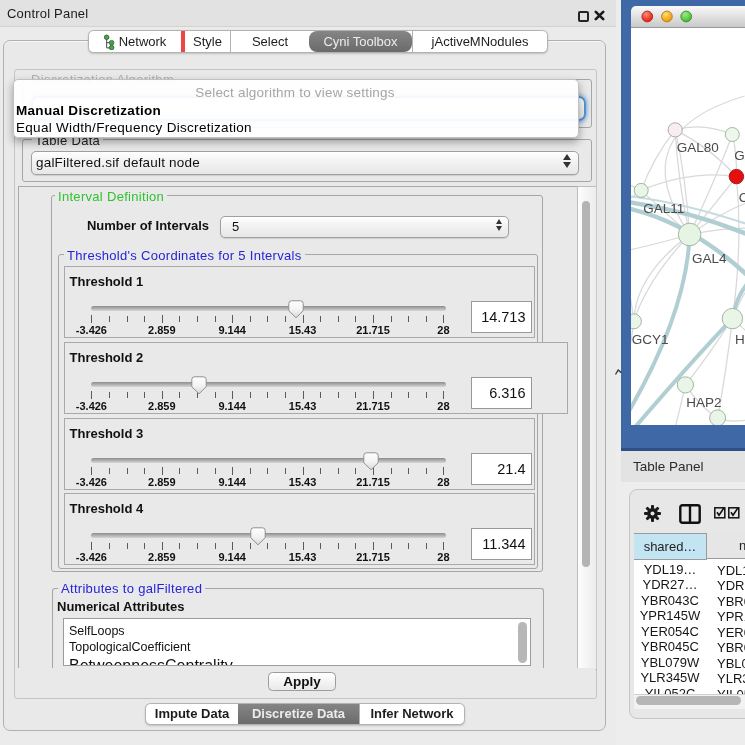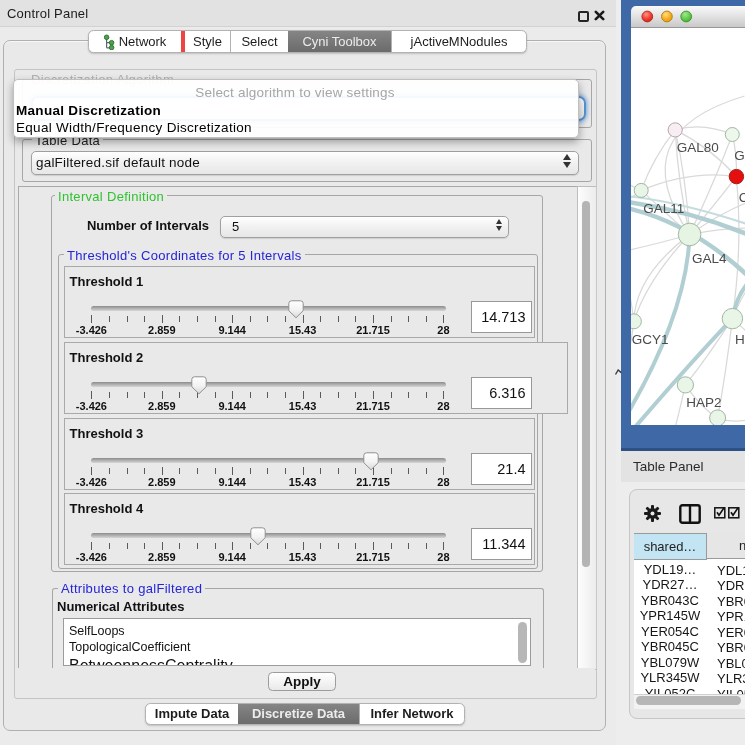--- a/index.html
+++ b/index.html
@@ -42,22 +42,22 @@
 <div class="abs" style="left:3px;top:40px;width:601px;height:689px;border:1px solid #b0b0b0;border-radius:7px;background:#e9e9e9;box-shadow:inset 0 1px 0 #f7f7f7;"></div>
 
 <div class="abs" style="left:88px;top:30px;height:21px;border:1px solid #b2b2b2;border-radius:5.5px;overflow:hidden;background:#fff;box-shadow:0 1px 2px rgba(0,0,0,0.18);white-space:nowrap;font-size:0;">
   <div class="seg" style="width:92px;"><svg width="11" height="17" viewBox="0 0 11 17" style="vertical-align:-4px;margin-right:4px;">
         <path d="M2.6 4.5 L2.6 14.8 M2.6 9.7 L7.4 9.7 M2.6 14.8 L7.4 14.8" stroke="#5b6570" stroke-width="1.2" fill="none"></path>
         <circle cx="2.6" cy="4.3" r="2.3" fill="#4da14d" stroke="#2c6e2c" stroke-width="0.9"></circle>
         <circle cx="7.6" cy="9.7" r="2.3" fill="#4da14d" stroke="#2c6e2c" stroke-width="0.9"></circle>
         <circle cx="7.6" cy="14.6" r="2.3" fill="#4da14d" stroke="#2c6e2c" stroke-width="0.9"></circle>
       </svg>Network</div>
   <div class="seg" style="width:49px;border-left:4px solid #ef4444;">Style</div>
-  <div class="seg" style="width:58px;border-left:1px solid #b2b2b2;">Select</div>
-  <div class="seg segsel" style="width:103px;">Cyni Toolbox</div>
+  <div class="seg" style="width:79px;border-left:1px solid #b2b2b2;">Select</div>
+  <div class="seg segsel" style="width:103px;border-radius:8px;">Cyni Toolbox</div>
   <div class="seg" style="width:135px;border-left:1px solid #b2b2b2;">jActiveMNodules</div>
 </div>
 
 <div class="abs" style="left:14px;top:69px;width:581px;height:628px;background:#e9e9e9;border:1px solid #c4c4c4;border-radius:3px;"></div>
 
 <div class="gbox" style="left:22px;top:79px;width:568px;height:47px;"></div>
 <div class="gtitle" style="left:28px;top:72px;color:#b0b0b0;">Discretization Algorithm</div>
 <div class="combo" style="left:31px;top:96px;width:551px;height:21px;border:2.5px solid #5593d2;border-radius:7px;box-shadow:0 0 4px 1px rgba(100,155,220,0.85);"></div>
 
 <div class="gbox" style="left:22px;top:139px;width:568px;height:41px;"></div>

